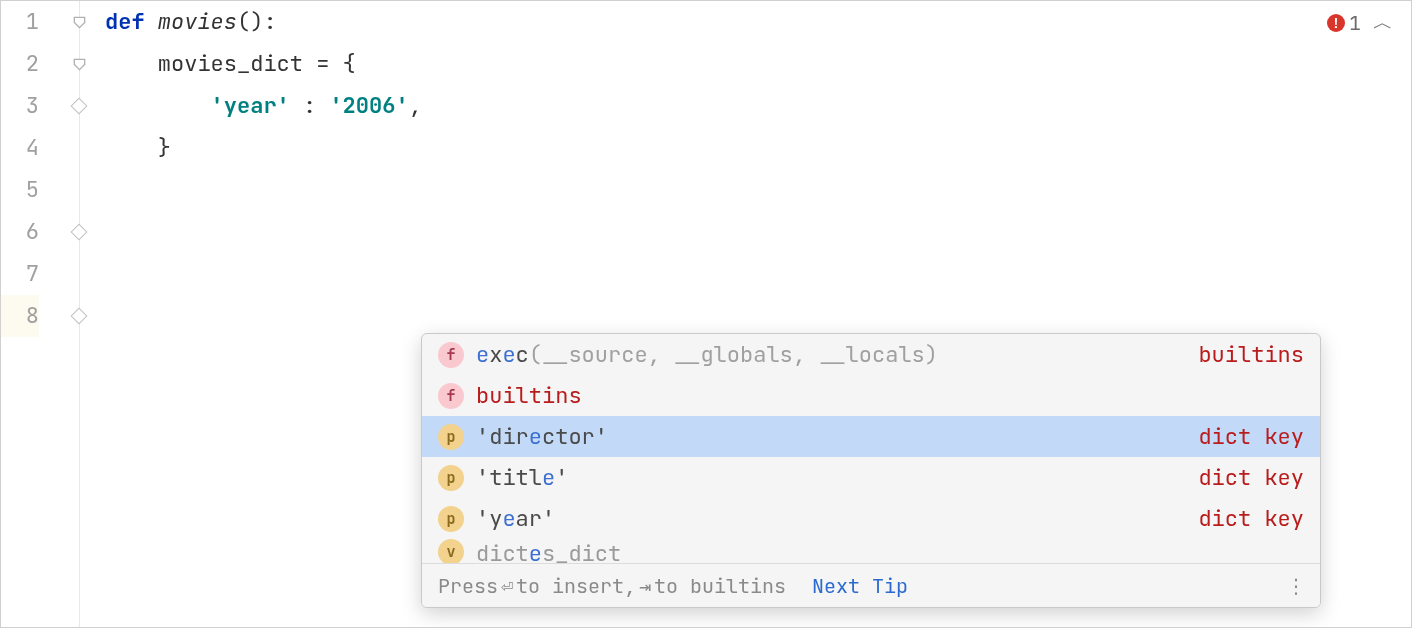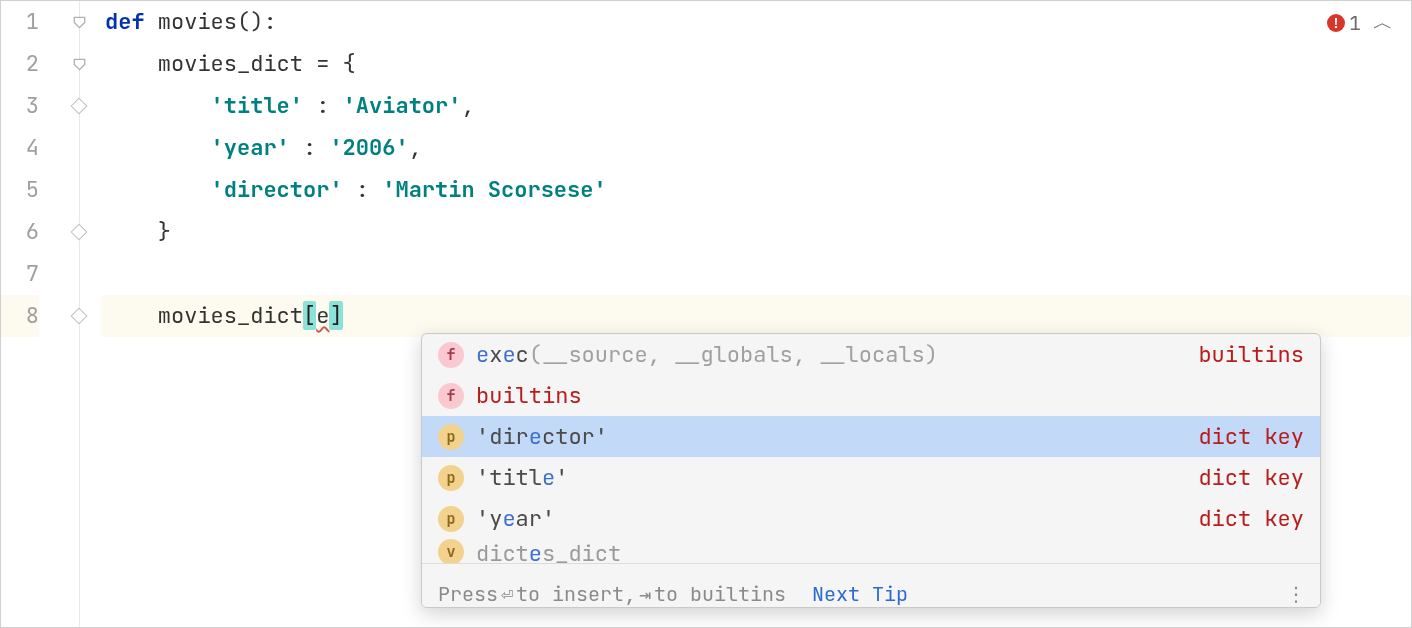--- a/index.html
+++ b/index.html
@@ -55,21 +55,21 @@
     }
     .code-area {
       flex: 1;
       position: relative;
     }
     .code-line { padding-left: 4px; }
     .hl-line {
       background: #fdfbef;
     }
     .kw { color: #0033b3; font-weight: 600; }
-    .fn-name { color: #333; }
+    .fn-name { color: #333; font-style: italic; }
     .str { color: #008080; font-weight: 600; }
     .punct { color: #333; }
     .bracket-hl {
       background: #8de2d7;
       color: #222;
       border-radius: 2px;
     }
     .error-underline {
       text-decoration: wavy underline #d05050 1.5px;
       text-underline-offset: 3px;
@@ -136,21 +136,21 @@
     .popup-partial {
       height: 24px;
       display: flex;
       align-items: flex-start;
       padding: 0 16px;
       color: #9a9a9a;
       overflow: hidden;
     }
     .popup-status {
       display: flex;
-      align-items: flex-end;
+      align-items: center;
       height: 44px;
       padding: 0 16px;
       border-top: 1px solid #dcdcdc;
       font-size: 20px;
       color: #8a8a8a;
       background: #f5f5f5;
     }
     .popup-status .tip-link { color: #2b6bd1; margin-left: 26px; cursor: pointer; }
     .popup-status .spacer { flex: 1; }
     .kebab { color: #8a8a8a; letter-spacing: -2px; }
@@ -191,26 +191,23 @@
         <path d="M1 1 H9 V5 L5 9 L1 5 Z" fill="#fff" stroke="#b0b0b0"></path>
       </svg>
     <div class="diamond" style="top:99px"></div>
     <div class="diamond" style="top:225px"></div>
     <div class="diamond" style="top:309px"></div>
   </div>
 
   <div class="code-area">
     <div class="code-line"><span class="kw">def</span><span> </span><span class="fn-name">movies</span><span class="punct">():</span></div>
     <div class="code-line"><span>    </span><span class="punct">movies_dict = {</span></div>
-    <div class="code-line"><span>        </span><span class="str">'title'</span><span> : </span><span class="str">'Aviator'</span><span>,</span></div>
     <div class="code-line"><span>        </span><span class="str">'year'</span><span> : </span><span class="str">'2006'</span><span>,</span></div>
-    <div class="code-line"><span>        </span><span class="str">'director'</span><span> : </span><span class="str">'Martin Scorsese'</span></div>
     <div class="code-line"><span>    </span><span class="punct">}</span></div>
     <div class="code-line"></div>
-    <div class="code-line hl-line"><span>    </span><span>movies_dict</span><span class="bracket-hl">[</span><span class="error-underline">e</span><span class="bracket-hl">]</span></div>
 
     <div class="top-right-controls">
       <span class="error-badge">
         <span class="error-dot">!</span>
         <span>1</span>
       </span>
       <span class="chev-up">︿</span>
     </div>
 
     <div class="popup">

